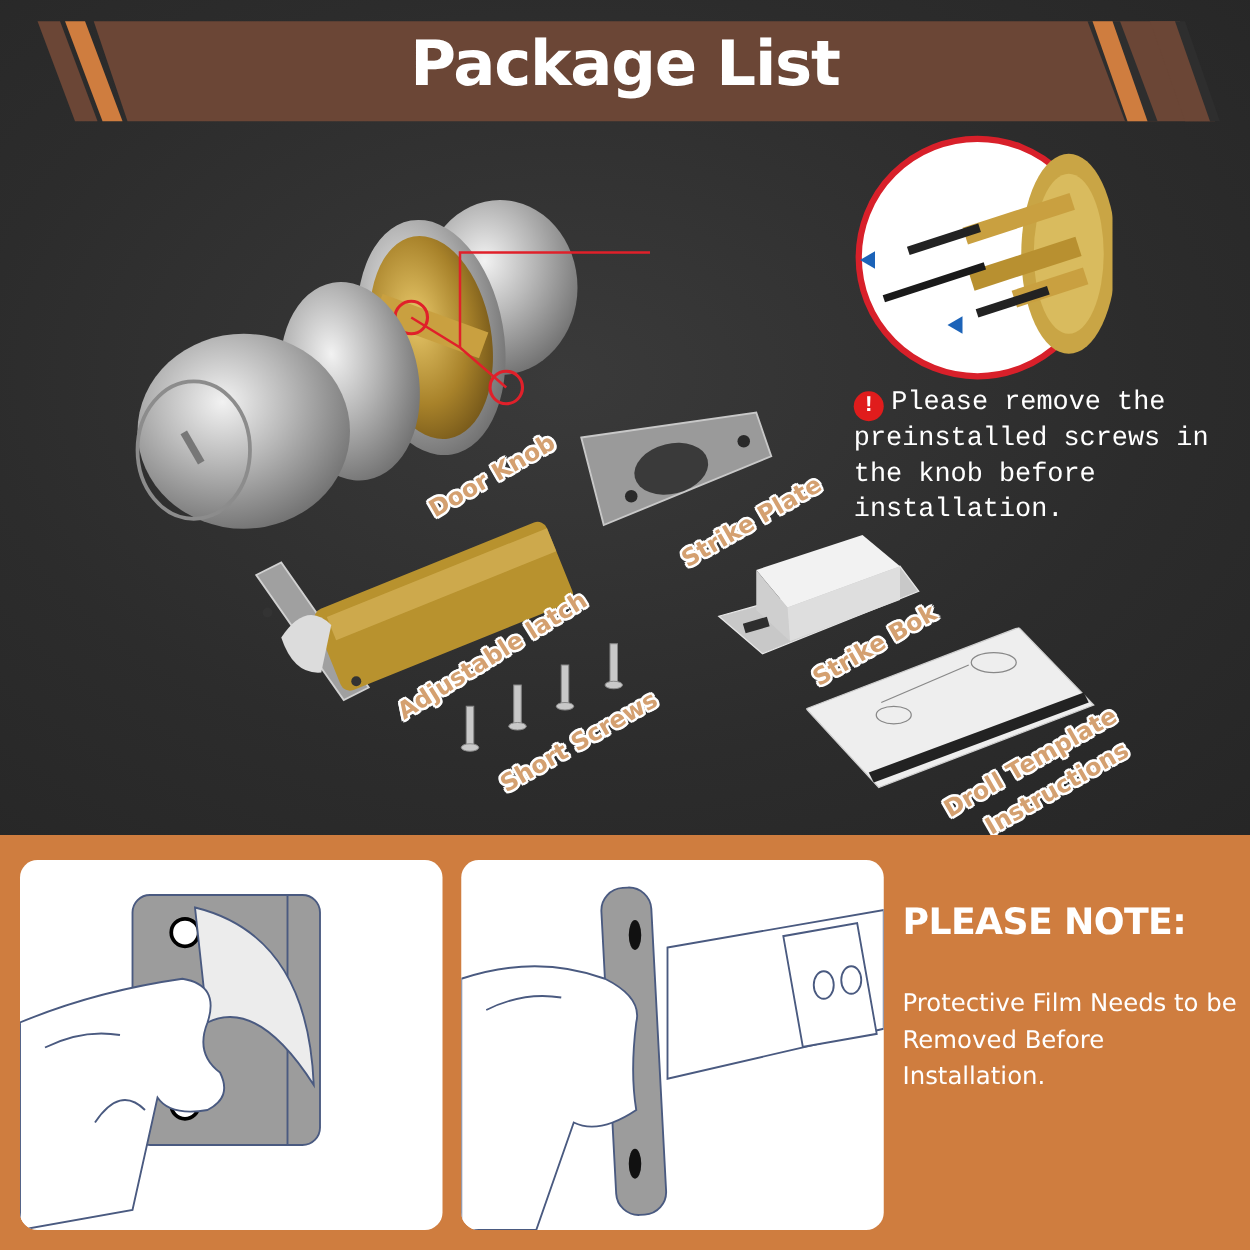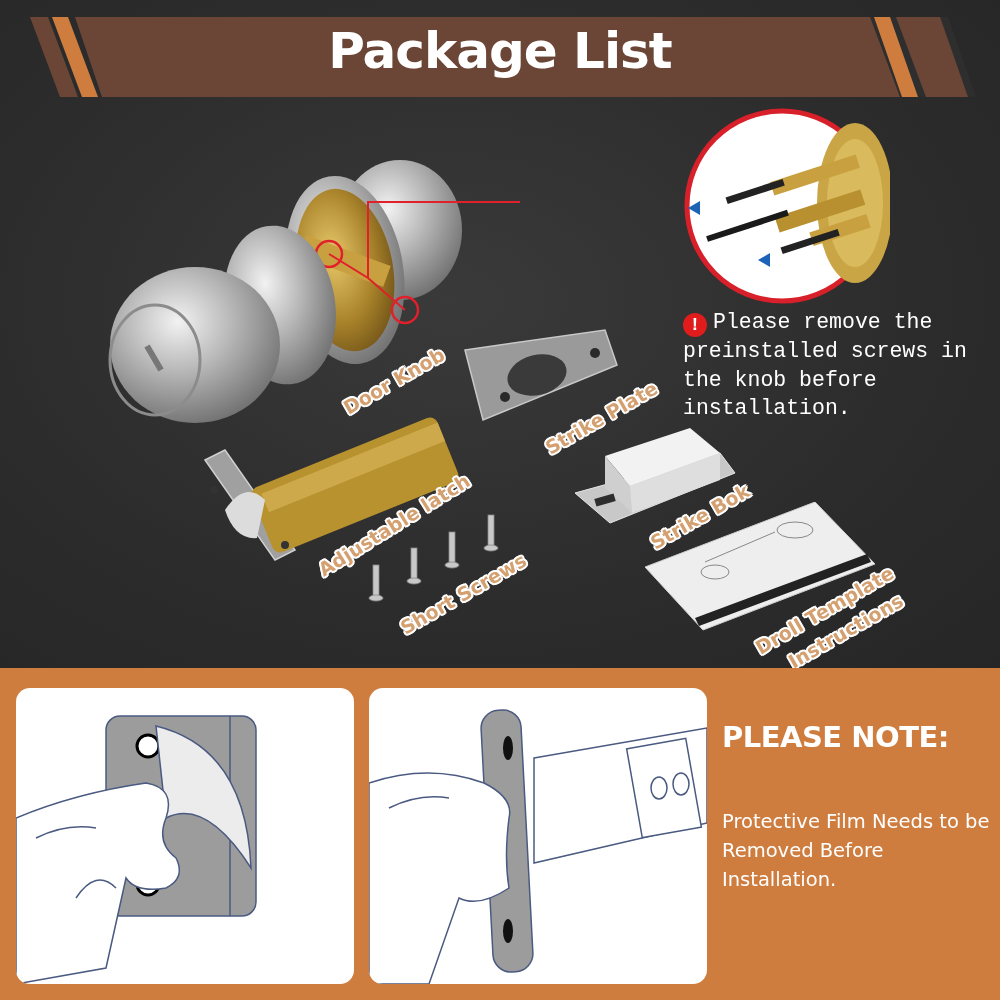--- a/index.html
+++ b/index.html
@@ -10,21 +10,21 @@
   .banner-title { position: absolute; left: 0; top: 22px; width: 1000px; text-align: center;
     color: #fff; font-family: "DejaVu Sans", sans-serif; font-weight: bold; font-size: 50px; letter-spacing: -1px; }
   .label { position: absolute; font-family: "DejaVu Sans", sans-serif; font-weight: bold; font-size: 19px;
     color: #d4a070; -webkit-text-stroke: 0; text-shadow: -1.5px -1.5px 0 #fff, 1.5px -1.5px 0 #fff, -1.5px 1.5px 0 #fff, 1.5px 1.5px 0 #fff, 0 2px 0 #fff, 2px 0 0 #fff, 0 -2px 0 #fff, -2px 0 0 #fff;
     transform-origin: left center; white-space: nowrap; }
   .notice { position: absolute; left: 683px; top: 308px; width: 310px; color: #fff; font-size: 21.5px; line-height: 28.5px; font-family: Liberation Mono, monospace; }
   .warn-icon { display: inline-block; width: 24px; height: 24px; border-radius: 50%; background: #e01c1c; color: #fff; font-weight: bold; font-size: 18px; text-align: center; line-height: 24px; vertical-align: -2px; margin-right: 6px; }
   .bottom { position: absolute; left: 0; top: 668px; width: 1000px; height: 332px; background: #cf7d3f; }
   .card { position: absolute; top: 20px; width: 338px; height: 296px; background: #fff; border-radius: 14px; overflow: hidden; }
   .note-title { position: absolute; left: 722px; top: 52px; color: #fff; font-weight: bold; font-size: 29px; font-family: "DejaVu Sans", sans-serif; letter-spacing: -0.5px; }
-  .note-body { position: absolute; left: 722px; top: 120px; width: 270px; color: #fff; font-size: 19.5px; line-height: 29px; font-family: "DejaVu Sans", sans-serif; margin-top: 19px; }
+  .note-body { position: absolute; left: 722px; top: 120px; width: 270px; color: #fff; font-size: 19.5px; line-height: 29px; font-family: "DejaVu Sans", sans-serif; }
 </style>
 </head>
 <body>
 
 <div class="top">
 
   <div class="banner">
     <svg width="1000" height="110">
       <polygon points="30,17 48,17 78,97 60,97" fill="#6b4636"></polygon>
       <polygon points="52,17 68,17 98,97 82,97" fill="#cf7d3f"></polygon>

